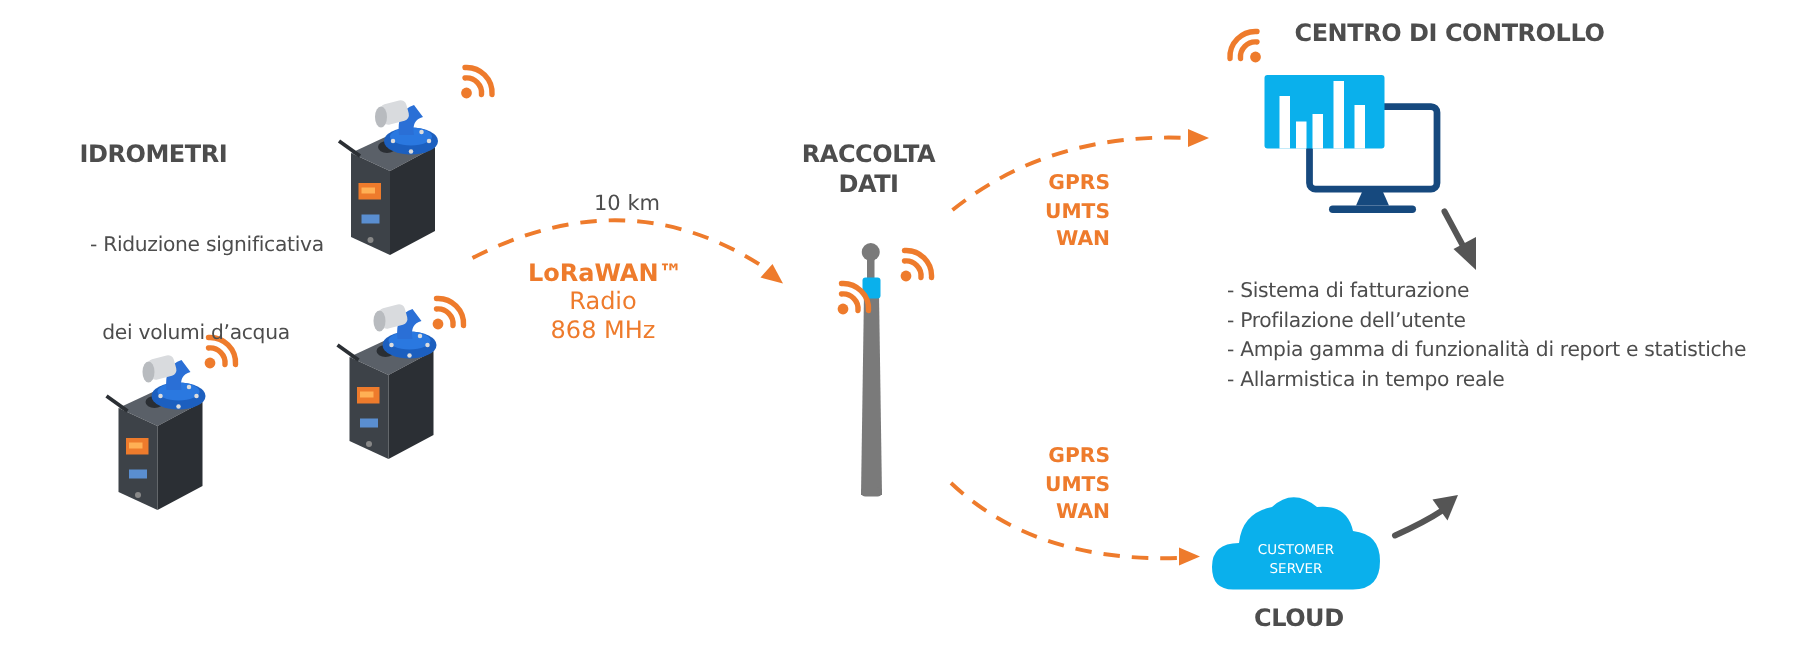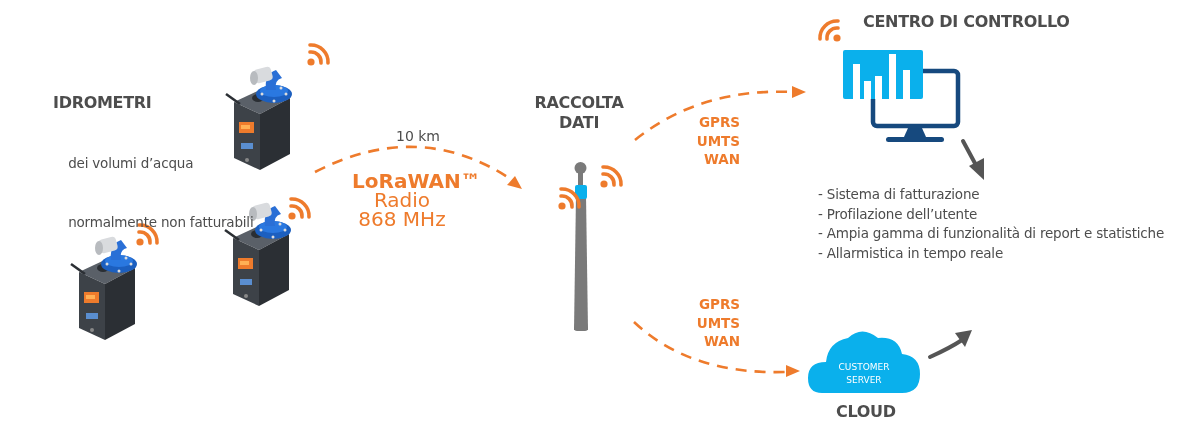--- a/index.html
+++ b/index.html
@@ -2,21 +2,21 @@
 <html><head>
 <meta charset="utf-8">
 <style>
   html,body{margin:0;padding:0;background:#ffffff;}
   body{width:1200px;height:440px;position:relative;overflow:hidden;font-family:"DejaVu Sans","Liberation Sans",sans-serif;color:#4d4d4d;}
   .abs{position:absolute;}
   svg.layer{position:absolute;left:0;top:0;}
   .title{font-weight:bold;color:#4d4d4d;font-size:16px;letter-spacing:-0.3px;}
   .list{font-size:13.5px;line-height:19.5px;color:#4d4d4d;letter-spacing:-0.2px;}
   .net{font-size:13.5px;font-weight:bold;line-height:18.5px;text-align:right;color:#ee7b2c;}
-  .radio{font-size:20px;line-height:19px;text-align:center;color:#ee7b2c;}
+  .radio{font-size:16px;line-height:19px;text-align:center;color:#ee7b2c;}
   .cloudtxt{color:#fff;font-weight:normal;font-size:9px;line-height:13px;text-align:center;}
 </style>
 </head>
 <body>
 
 <svg class="layer" width="1200" height="440" viewBox="0 0 1200 440">
   <defs>
     <g id="meter">
 
       <polygon points="0,28 30,14 56,24 26,40" fill="#5a6068"></polygon>
@@ -120,22 +120,22 @@
     <polygon points="955,333 972,330 965,347" fill="#555"></polygon>
   </g>
 
   <g>
     <path d="M822,393 Q808,393 808,378 Q808,362 826,362 Q828,342 848,338 Q862,325 878,338 Q898,336 902,354 Q920,356 920,374 Q920,393 902,393 Z" fill="#0ab0ec"></path>
   </g>
 </svg>
 
 <div class="abs title" style="left:53px;top:93px;">IDROMETRI</div>
 <div class="abs list" style="left:60px;top:115px;white-space:pre;">
+  <div>- Riduzione significativa</div>
   <div>  dei volumi d’acqua</div>
-  <div>  normalmente non fatturabili</div>
 </div>
 
 <div class="abs" style="left:396px;top:128px;font-size:14px;color:#4d4d4d;">10 km</div>
 <div class="abs radio" style="left:352px;top:172px;width:100px;">
   <div style="font-weight:bold;">LoRaWAN™</div>
   <div>Radio</div>
   <div>868 MHz</div>
 </div>
 
 <div class="abs title" style="left:533px;top:93px;text-align:center;width:92px;line-height:20px;">

